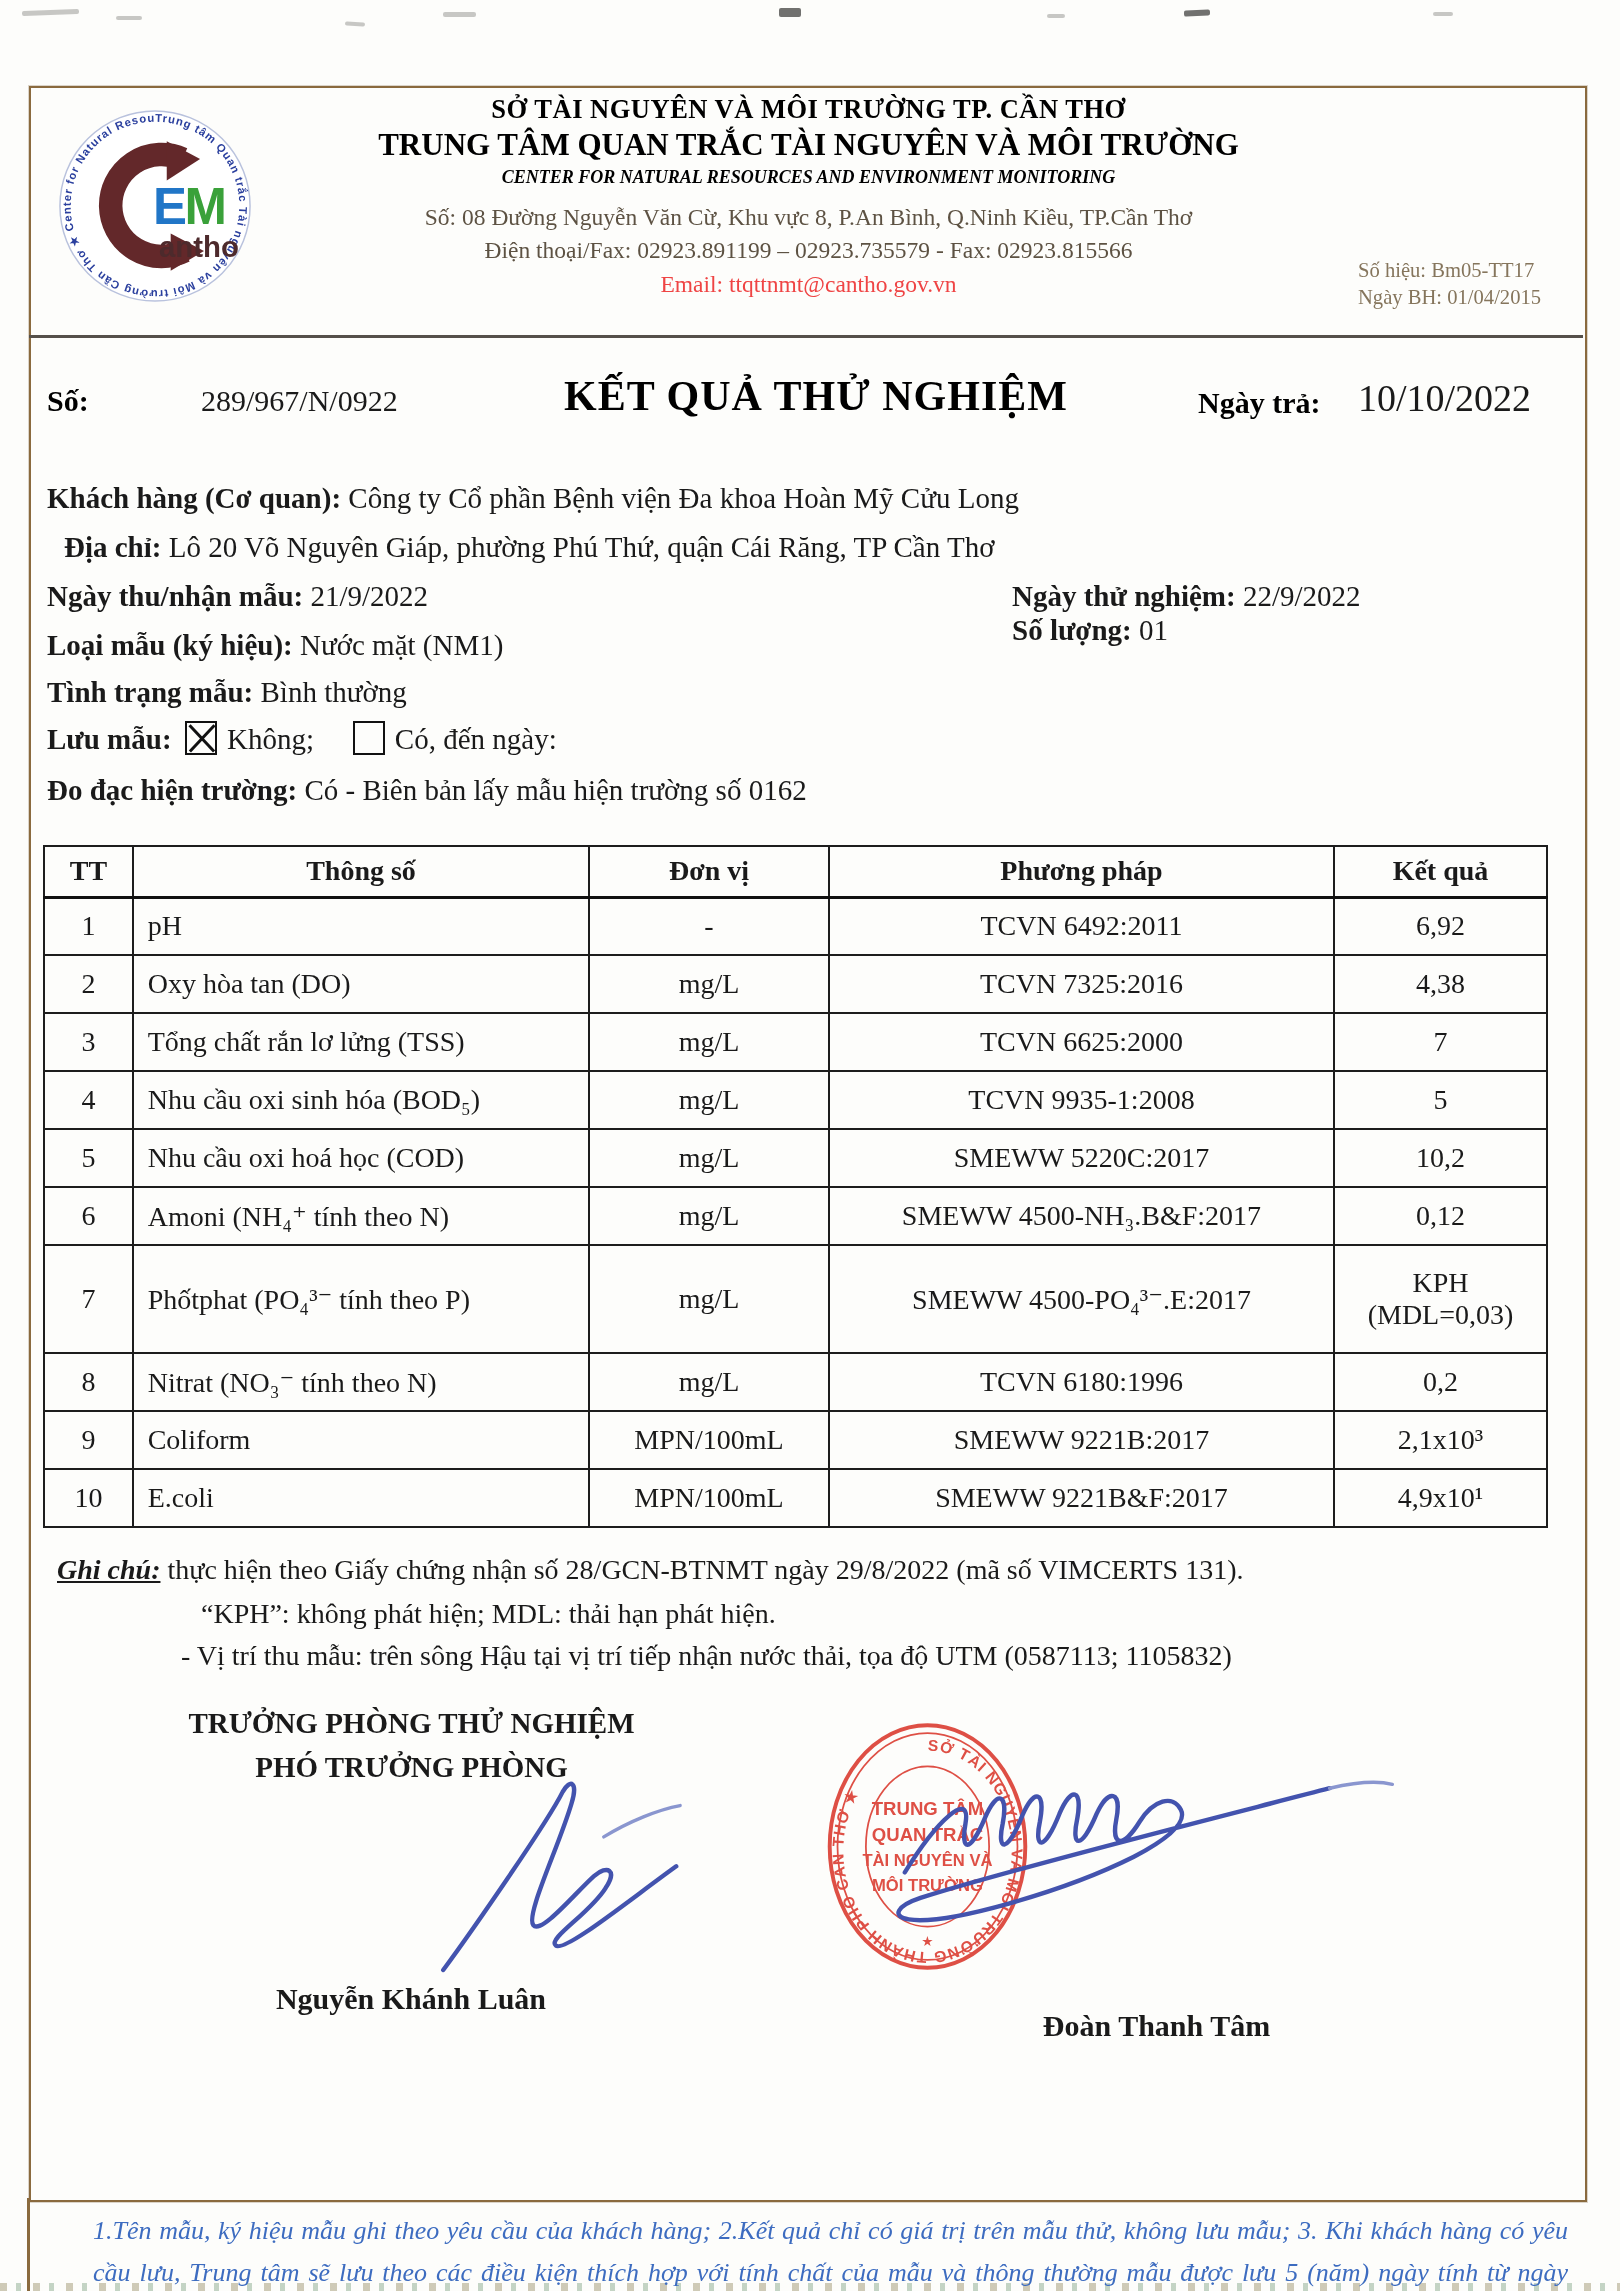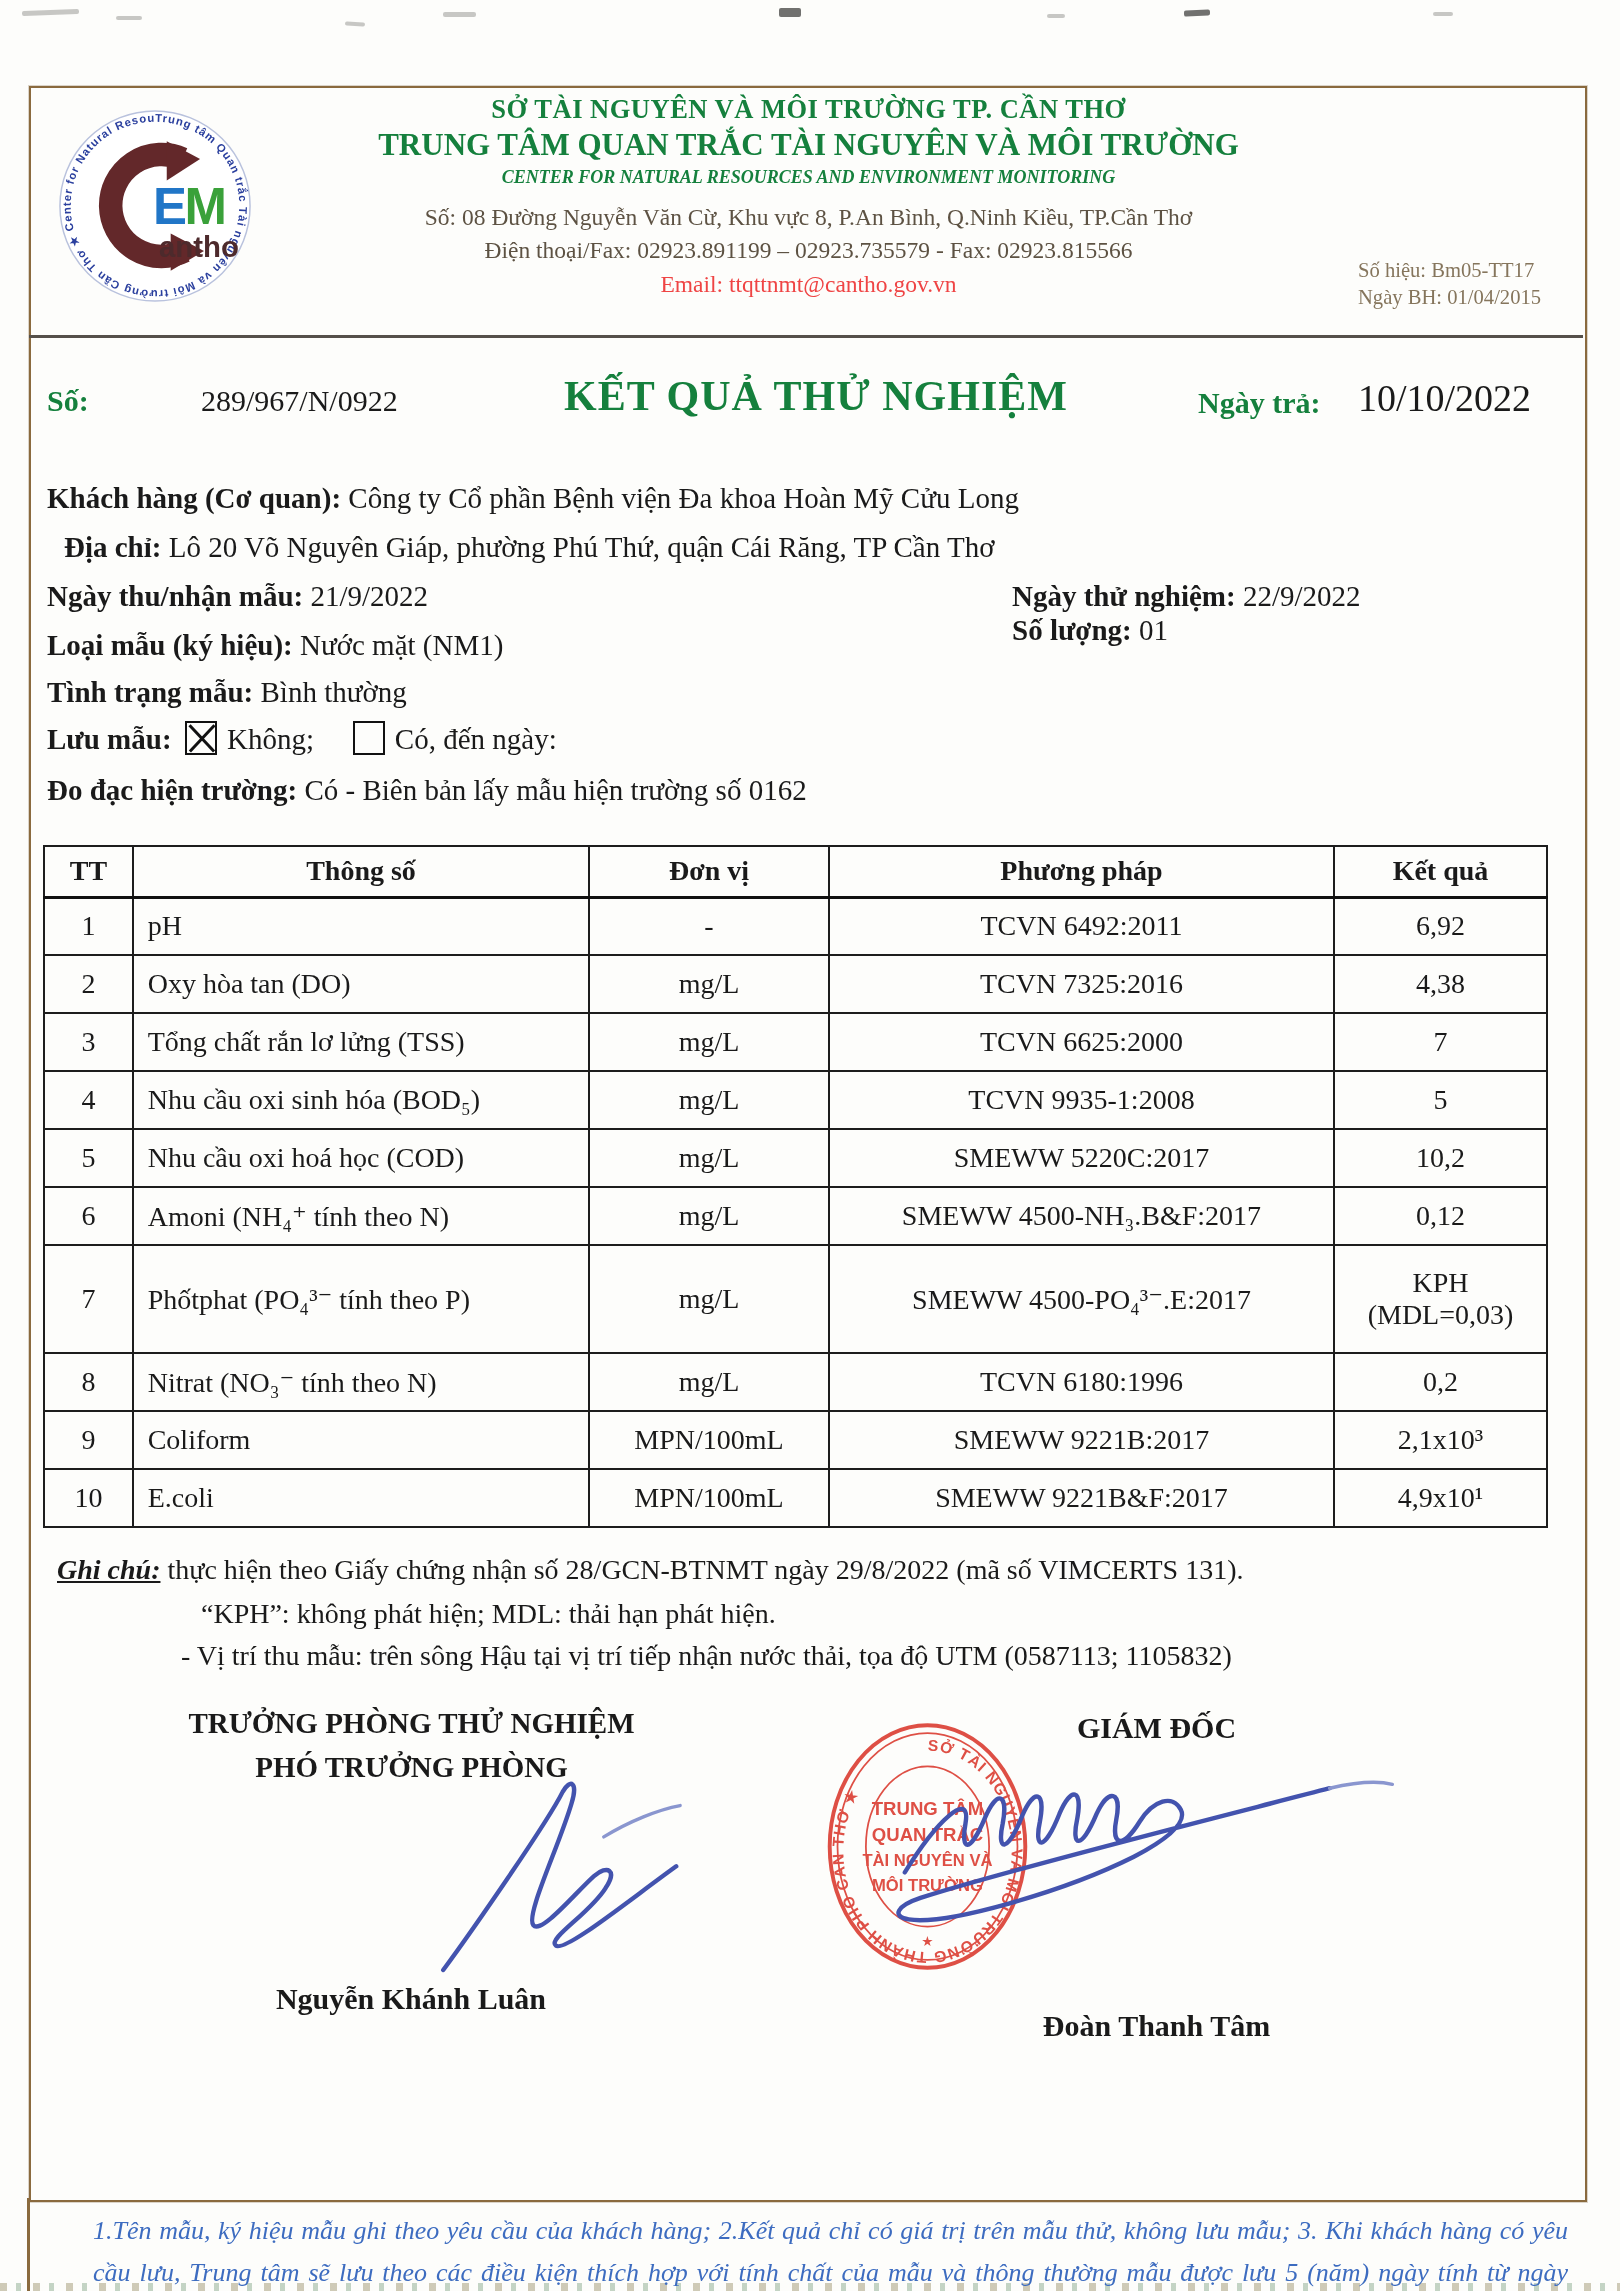--- a/index.html
+++ b/index.html
@@ -12,21 +12,21 @@
   .noise{position:absolute;background:#9a9a98;opacity:.55;border-radius:2px;}
   .noise.dark{background:#4e4e4c;opacity:.8;}
   .bottom-band{position:absolute;left:0;right:0;bottom:0;height:8.8px;
     background:repeating-linear-gradient(90deg,rgba(150,140,100,.45) 0 6.9px,rgba(255,255,255,0) 6.9px 15.7px,rgba(110,150,115,.4) 15.7px 20.6px,rgba(255,255,255,0) 20.6px 33px);}
   
   .frame{position:absolute;left:29px;top:86px;width:1554px;height:2112px;
     border:2.9px solid #8a6a3e;box-shadow:0 0 0 1px rgba(120,90,50,.25);background:transparent;}
   .frame-tail{position:absolute;left:27.4px;top:2198px;width:2.9px;height:93px;background:#8a6a3e;}
   
   .lh-line{position:absolute;left:257px;width:1103px;text-align:center;white-space:nowrap;}
-  .blue{color:#15803d;}
+  .blue{color:#000000;}
   .lh-dept{top:94px;font-size:26.5px;font-weight:bold;letter-spacing:0.5px;}
   .lh-center-vi{top:127px;font-size:31px;font-weight:bold;}
   .lh-center-en{top:167px;font-size:18px;font-weight:bold;font-style:italic;}
   .lh-addr{top:204px;font-size:23.5px;color:#5d5243;}
   .lh-phone{top:237px;font-size:23.5px;color:#5d5243;}
   .lh-email{top:271px;font-size:23.5px;color:#ef4444;}
   .form-meta{left:1358px;top:257px;width:235px;font-size:20.6px;line-height:27.4px;color:#85755c;}
   .separator{left:29px;top:335px;width:1554px;height:2.9px;background:#55504a;}
   
   .t-so-label{left:47px;top:384px;font-size:30px;font-weight:bold;}
@@ -237,21 +237,20 @@
   </table>
 
   <div class="abs note" style="left:57px;top:1554px;">
     <span class="gc">Ghi chú:</span><span> thực hiện theo Giấy chứng nhận số 28/GCN-BTNMT ngày 29/8/2022 (mã số VIMCERTS 131).</span>
   </div>
   <div class="abs note" style="left:201px;top:1598px;">“KPH”: không phát hiện; MDL: thải hạn phát hiện.</div>
   <div class="abs note" style="left:181px;top:1640px;">- Vị trí thu mẫu: trên sông Hậu tại vị trí tiếp nhận nước thải, tọa độ UTM (0587113; 1105832)</div>
 
   <div class="abs sig-title" style="left:93px;top:1707px;width:637px;">TRƯỞNG PHÒNG THỬ NGHIỆM</div>
   <div class="abs sig-title" style="left:93px;top:1751px;width:637px;">PHÓ TRƯỞNG PHÒNG</div>
-  <div class="abs sig-title" style="left:882px;top:1711px;width:549px;font-size:30px;">GIÁM ĐỐC</div>
 
   <svg style="left:816px;top:1715px;" width="223" height="263" viewBox="0 0 228 268" opacity="0.88">
     <defs>
       <path id="stampRing" d="M 114,36 a 86,103 0 1,1 -0.05,0 z"></path>
     </defs>
     <ellipse cx="114" cy="134" rx="100" ry="124" fill="none" stroke="#da382c" stroke-width="4"></ellipse>
     <ellipse cx="114" cy="134" rx="92" ry="116" fill="none" stroke="#da382c" stroke-width="1.8"></ellipse>
     <ellipse cx="114" cy="134" rx="63" ry="82" fill="none" stroke="#da382c" stroke-width="1.8"></ellipse>
     <text font-size="16" font-weight="bold" fill="#da382c" font-family="Liberation Sans, sans-serif" letter-spacing="1">
       <textPath href="#stampRing">SỞ TÀI NGUYÊN VÀ MÔI TRƯỜNG THÀNH PHỐ CẦN THƠ ★</textPath>

